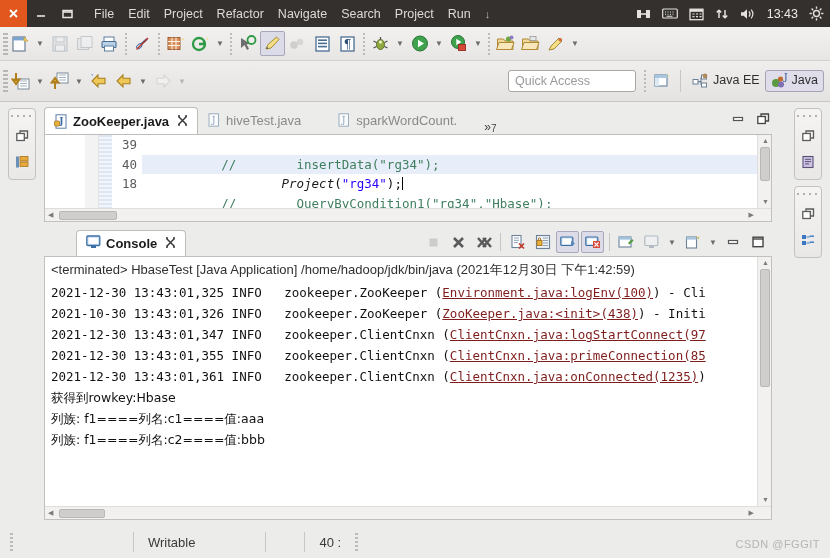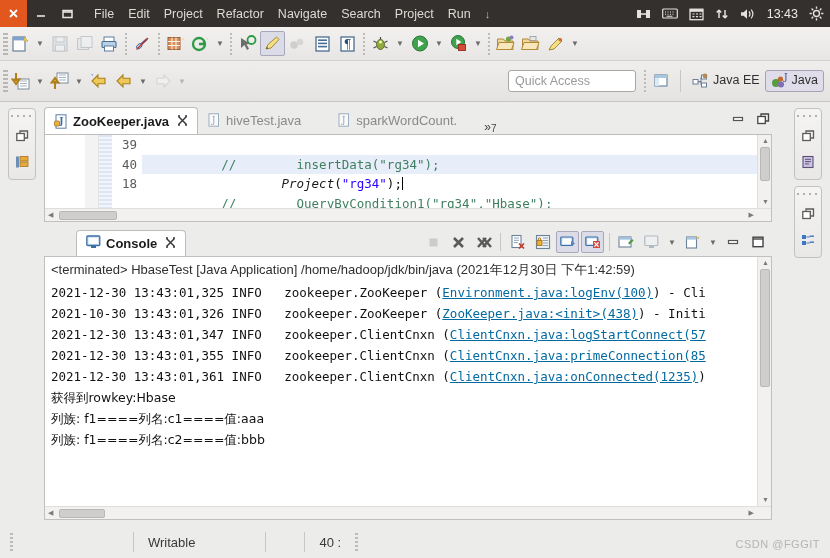--- a/index.html
+++ b/index.html
@@ -129,21 +129,21 @@
   .cbtn { width: 23px; height: 22px; display: flex; align-items: center; justify-content: center;
           border-radius: 2px; }
   .cbtn.sel { background: #dcdbe8; border: 1px solid #a9a7bb; }
   .console-body { position: relative; background: #fff; border: 1px solid #c2c0bd;
                   height: 264px; overflow: hidden; }
   .term-line { font-size: 13px; color: #2f2f2f; padding: 4px 6px 3px 6px;
                white-space: nowrap; font-family: "Liberation Sans", sans-serif; }
   .logs { font-family: "DejaVu Sans Mono", monospace; font-size: 12.5px; color: #111;
           padding-left: 6px; }
   .logline { height: 21px; line-height: 21px; white-space: pre; }
-  .lnk { color: #0369a1; text-decoration: underline; }
+  .lnk { color: #7f1d1d; text-decoration: underline; }
   .cn { font-family: "DejaVu Sans", sans-serif; font-size: 12.5px; }
 
   
   .statusbar { position: absolute; left: 0; bottom: 0; width: 662px; height: 32px;
                background: #ececeb; display: flex; align-items: center;
                font-size: 13px; color: #3a3a3a; }
   .st-cell { padding: 0 14px; height: 20px; display: flex; align-items: center; }
   .st-div { width: 1px; height: 20px; background: #c9c7c4; }
   .vgrip { width: 3px; height: 18px;
            background-image: repeating-linear-gradient(to bottom,#bdbbb8 0 2px,transparent 2px 4px); }
@@ -676,21 +676,21 @@
           </svg>
         </div>
       </div>
     </div>
 
     <div class="console-body">
       <div class="term-line">&lt;terminated&gt; HbaseTest [Java Application] /home/hadoop/jdk/bin/java (2021年12月30日 下午1:42:59)</div>
       <div class="logs">
         <div class="logline"><span>2021-12-30 13:43:01,325 INFO   zookeeper.ZooKeeper (</span><span class="lnk">Environment.java:logEnv(100)</span><span>) - Cli</span></div>
         <div class="logline"><span>2021-10-30 13:43:01,326 INFO   zookeeper.ZooKeeper (</span><span class="lnk">ZooKeeper.java:&lt;init&gt;(438)</span><span>) - Initi</span></div>
-        <div class="logline"><span>2021-12-30 13:43:01,347 INFO   zookeeper.ClientCnxn (</span><span class="lnk">ClientCnxn.java:logStartConnect(57</span></div>
+        <div class="logline"><span>2021-12-30 13:43:01,347 INFO   zookeeper.ClientCnxn (</span><span class="lnk">ClientCnxn.java:logStartConnect(97</span></div>
         <div class="logline"><span>2021-12-30 13:43:01,355 INFO   zookeeper.ClientCnxn (</span><span class="lnk">ClientCnxn.java:primeConnection(85</span></div>
         <div class="logline"><span>2021-12-30 13:43:01,361 INFO   zookeeper.ClientCnxn (</span><span class="lnk">ClientCnxn.java:onConnected(1235)</span><span>)</span></div>
         <div class="logline cn">获得到rowkey:Hbase</div>
         <div class="logline cn">列族: f1====列名:c1====值:aaa</div>
         <div class="logline cn">列族: f1====列名:c2====值:bbb</div>
       </div>
 
       <div class="vsb">
         <div class="ar" style="top:2px;">▲</div>
         <div class="thumb" style="top:12px;height:118px;"></div>

